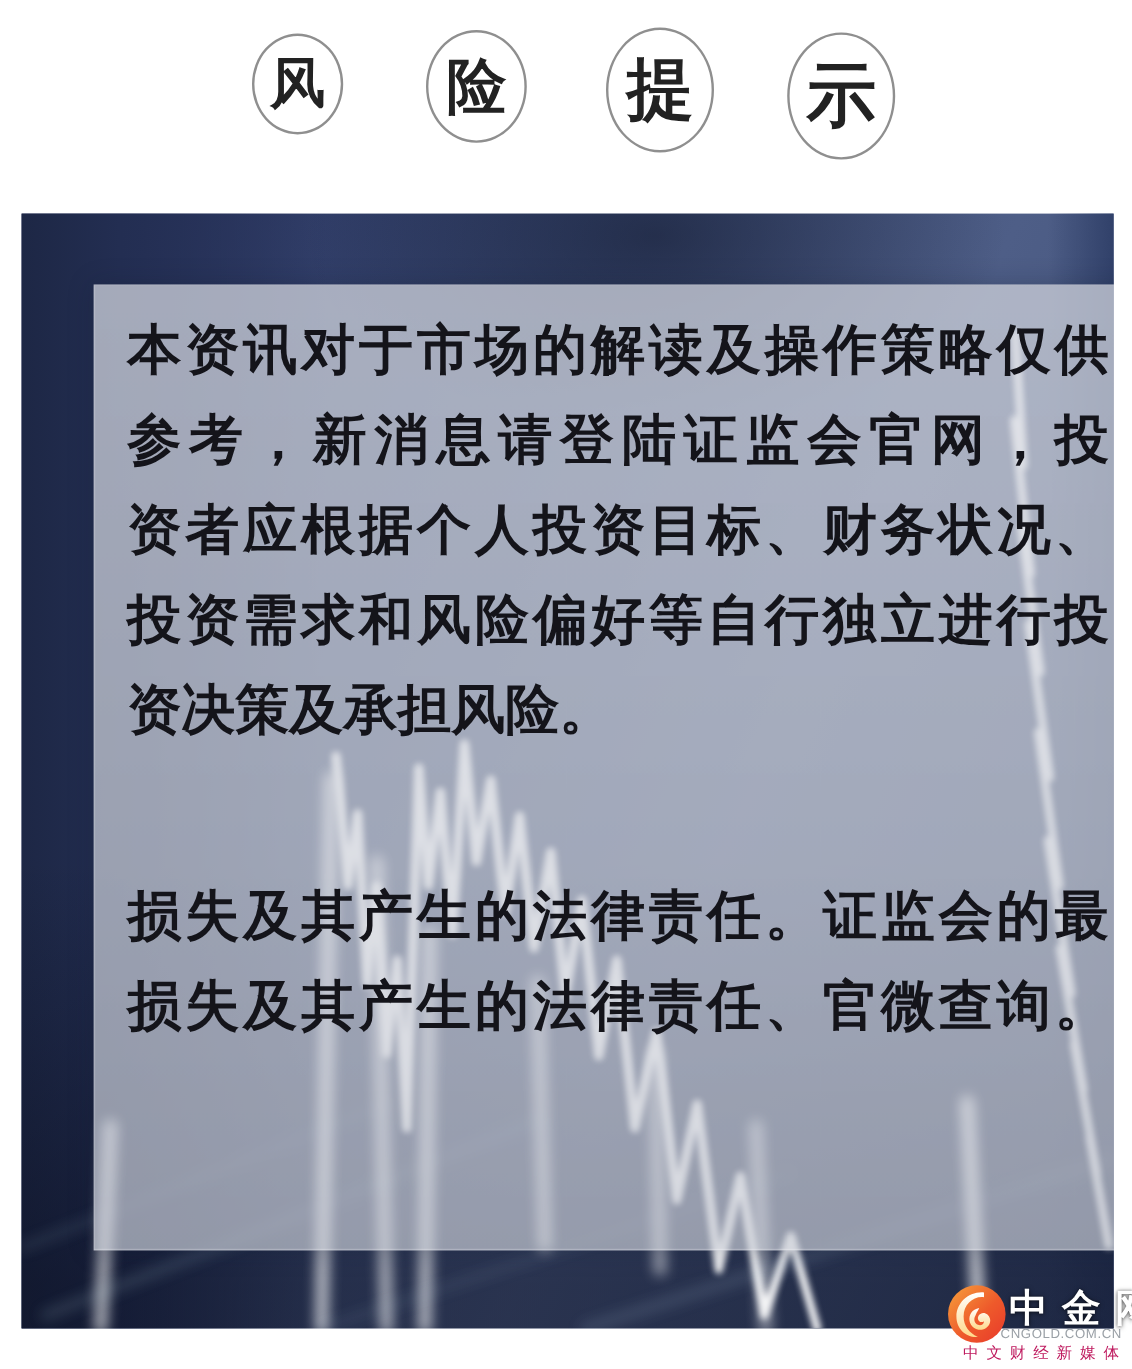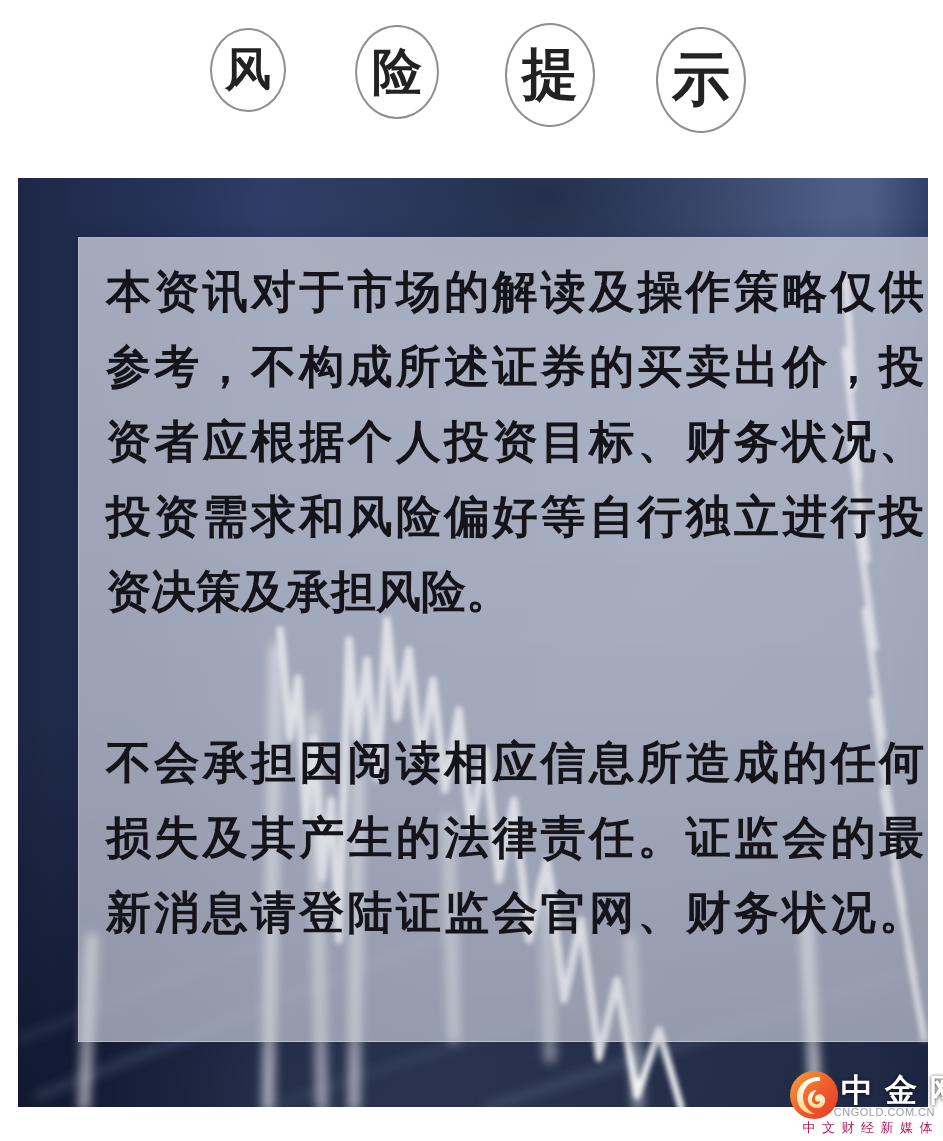--- a/index.html
+++ b/index.html
@@ -155,29 +155,28 @@
     </svg>
 
     <div class="disclaimer-box">
       <svg class="overlay-lines" width="910" height="929" viewBox="0 0 910 929">
         <use href="#chartlines"></use>
       </svg>
 
       <div class="disclaimer-text">
         <div class="para1">
           <div class="d-line">本资讯对于市场的解读及操作策略仅供</div>
-          <div class="d-line">参考，不构成所述证券的买卖出价，投</div>
+          <div class="d-line">参考，新消息请登陆证监会官网，投</div>
           <div class="d-line">资者应根据个人投资目标、财务状况、</div>
           <div class="d-line">投资需求和风险偏好等自行独立进行投</div>
           <div class="d-line short">资决策及承担风险。</div>
         </div>
         <div class="para2">
-          <div class="d-line">不会承担因阅读相应信息所造成的任何</div>
           <div class="d-line">损失及其产生的法律责任。证监会的最</div>
-          <div class="d-line">新消息请登陆证监会官网、财务状况。</div>
+          <div class="d-line">损失及其产生的法律责任、官微查询。</div>
         </div>
       </div>
     </div>
   </div>
 
   <svg class="logo-circle" viewBox="0 0 50 50">
     <defs>
       <linearGradient id="coinGrad" x1="0" y1="0" x2="1" y2="1">
         <stop offset="0" stop-color="#f6a23c"></stop>
         <stop offset="0.55" stop-color="#ee5a2b"></stop>

